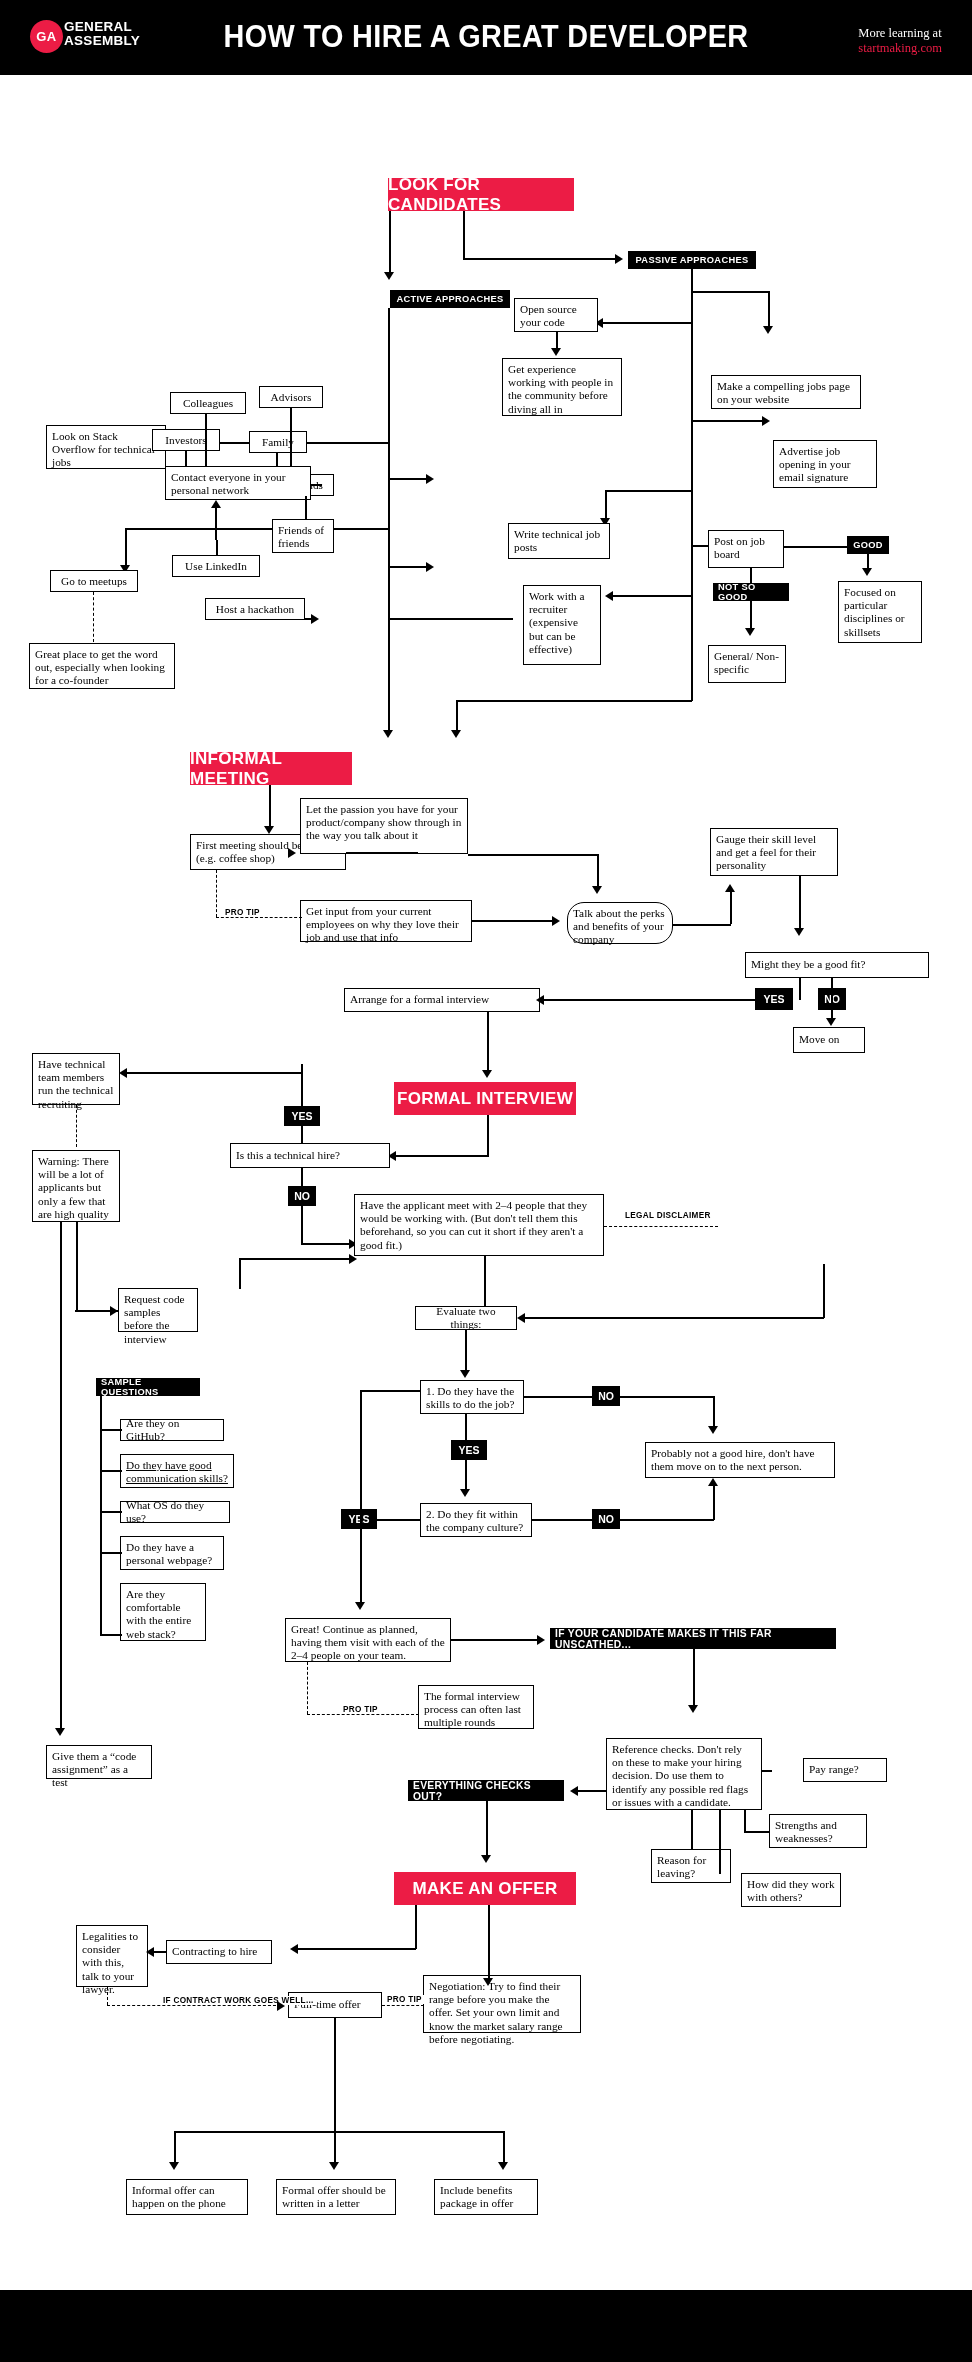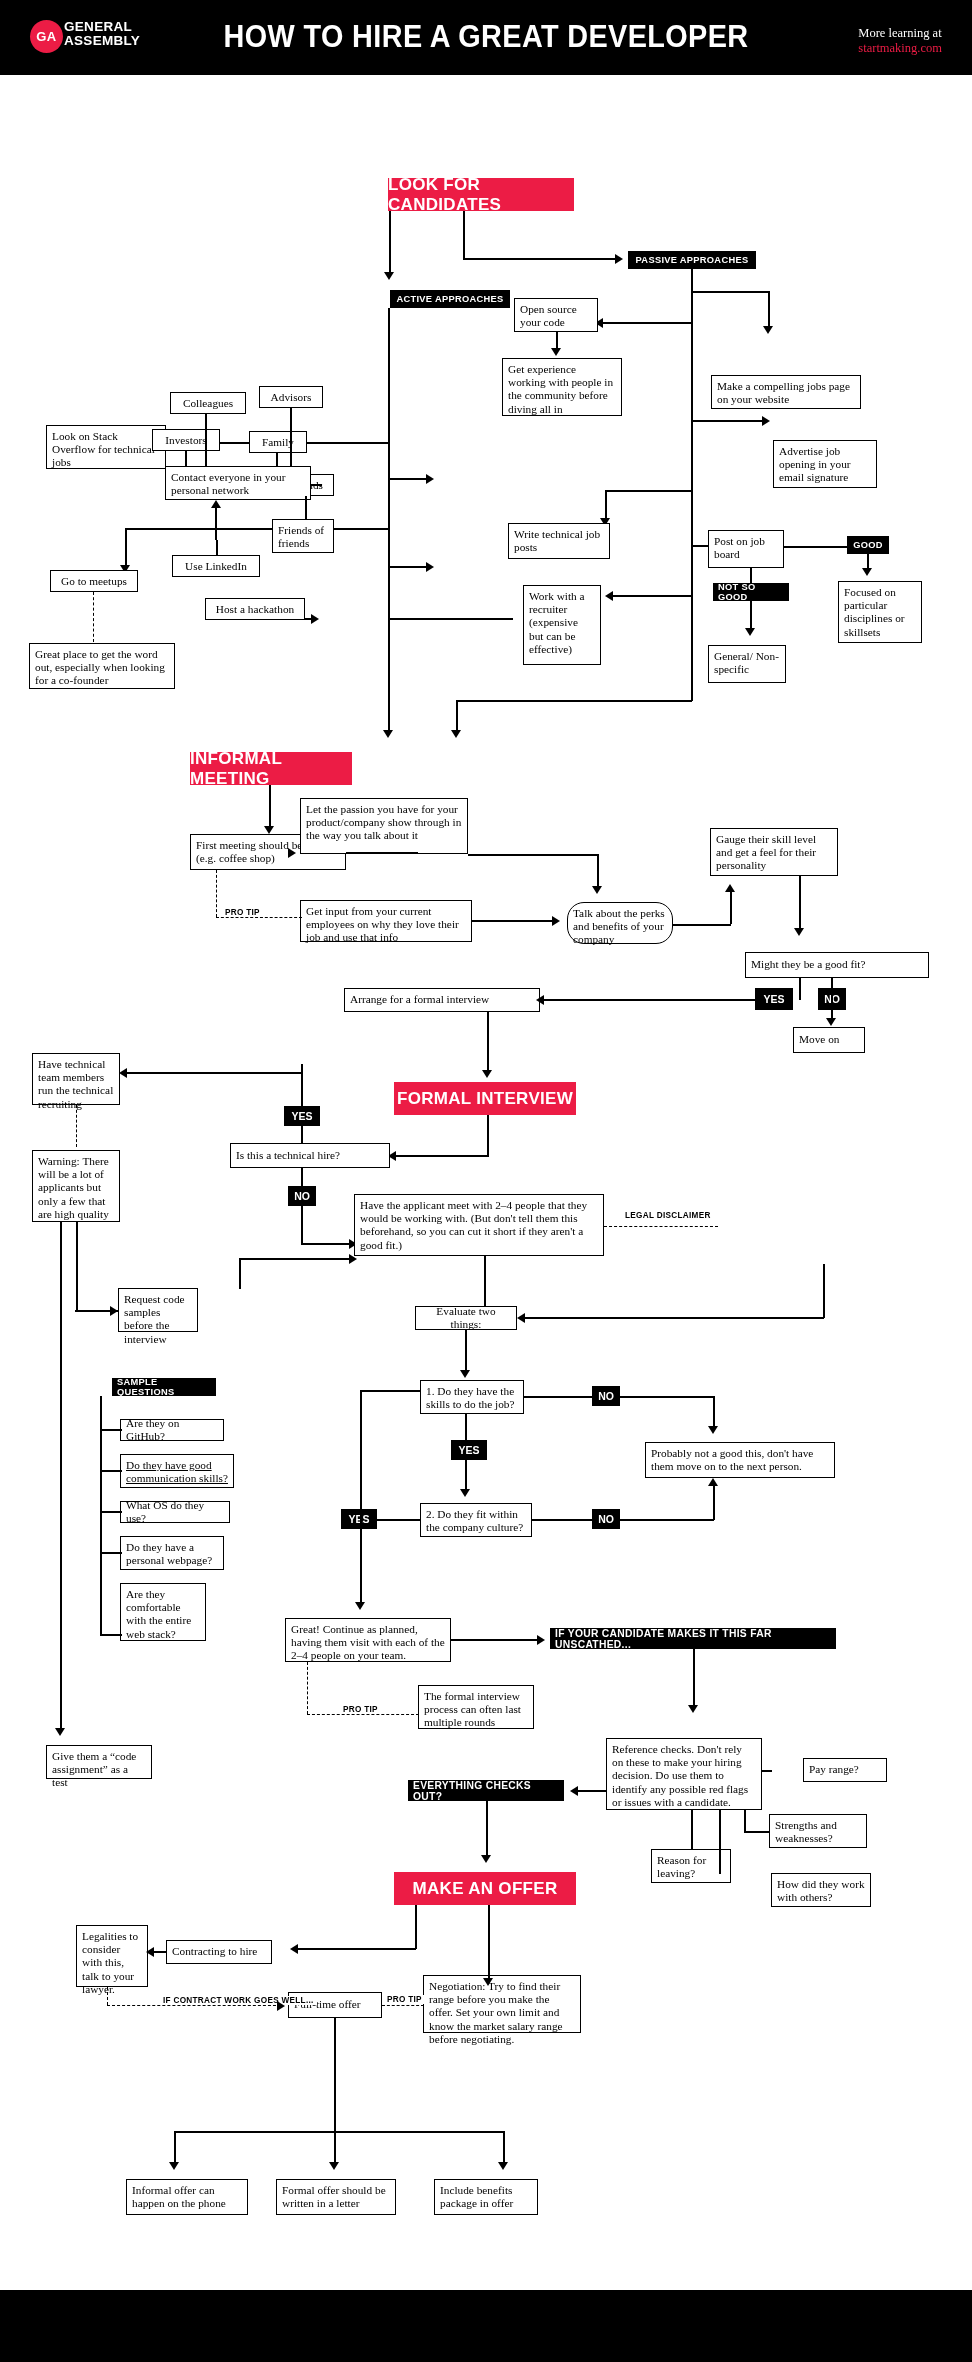--- a/index.html
+++ b/index.html
@@ -272,36 +272,36 @@
 
   <div class="node center mid" style="left:415px;top:1306px;width:102px;height:24px;">Evaluate two things:</div>
   <div class="ln vl" style="left:484px;top:1256px;height:50px;"></div>
   <div class="ln vl" style="left:823px;top:1264px;height:54px;"></div>
   <div class="ln hl" style="left:522px;top:1317px;width:302px;"></div>
   <div class="ar ar-l" style="left:517px;top:1313px;"></div>
 
   <div class="ln vl" style="left:465px;top:1330px;height:44px;"></div>
   <div class="ar ar-d" style="left:460px;top:1370px;"></div>
 
-  <div class="blk" style="left:96px;top:1378px;width:104px;height:18px;margin-left:16px;">SAMPLE QUESTIONS</div>
+  <div class="blk" style="left:96px;top:1378px;width:104px;height:18px;">SAMPLE QUESTIONS</div>
   <div class="ln vl" style="left:100px;top:1396px;height:240px;"></div>
   <div class="node mid" style="left:120px;top:1419px;width:104px;height:22px;">Are they on GitHub?</div>
   <div class="node" style="left:120px;top:1454px;width:114px;height:34px;text-decoration:underline;">Do they have good communication skills?</div>
   <div class="node mid" style="left:120px;top:1501px;width:110px;height:22px;">What OS do they use?</div>
   <div class="node" style="left:120px;top:1536px;width:104px;height:34px;">Do they have a personal webpage?</div>
   <div class="node" style="left:120px;top:1583px;width:86px;height:58px;">Are they comfortable with the entire web stack?</div>
   <div class="ln hl" style="left:100px;top:1429px;width:22px;"></div>
   <div class="ln hl" style="left:100px;top:1470px;width:22px;"></div>
   <div class="ln hl" style="left:100px;top:1511px;width:22px;"></div>
   <div class="ln hl" style="left:100px;top:1552px;width:22px;"></div>
   <div class="ln hl" style="left:100px;top:1634px;width:22px;"></div>
 
   <div class="node" style="left:420px;top:1380px;width:104px;height:34px;">1. Do they have the skills to do the job?</div>
   <div class="node" style="left:420px;top:1503px;width:112px;height:34px;">2. Do they fit within the company culture?</div>
-  <div class="node" style="left:645px;top:1442px;width:190px;height:36px;">Probably not a good this, don't have them move on to the next person.</div>
+  <div class="node" style="left:645px;top:1442px;width:190px;height:36px;">Probably not a good hire, don't have them move on to the next person.</div>
 
   <div class="yn" style="left:592px;top:1386px;width:28px;height:20px;">NO</div>
   <div class="yn" style="left:592px;top:1509px;width:28px;height:20px;">NO</div>
   <div class="yn" style="left:451px;top:1440px;width:36px;height:20px;">YES</div>
   <div class="yn" style="left:341px;top:1509px;width:36px;height:20px;">YES</div>
 
   <div class="ln hl" style="left:524px;top:1396px;width:70px;"></div>
   <div class="ln hl" style="left:618px;top:1396px;width:96px;"></div>
   <div class="ln vl" style="left:713px;top:1396px;height:32px;"></div>
   <div class="ar ar-d" style="left:708px;top:1426px;"></div>
@@ -327,21 +327,21 @@
   <div class="dsh-h" style="left:307px;top:1714px;width:112px;"></div>
   <div class="tiplabel" style="left:340px;top:1705px;">PRO TIP</div>
   <div class="node" style="left:418px;top:1685px;width:116px;height:44px;">The formal interview process can often last multiple rounds</div>
 
   <div class="ln vl" style="left:693px;top:1649px;height:60px;"></div>
   <div class="ar ar-d" style="left:688px;top:1705px;"></div>
   <div class="node" style="left:606px;top:1738px;width:156px;height:72px;">Reference checks. Don't rely on these to make your hiring decision. Do use them to identify any possible red flags or issues with a candidate.</div>
   <div class="node mid" style="left:771px;top:1758px;width:84px;height:24px;margin-left:32px;">Pay range?</div>
   <div class="node" style="left:769px;top:1814px;width:98px;height:34px;">Strengths and weaknesses?</div>
   <div class="node" style="left:651px;top:1849px;width:80px;height:34px;">Reason for leaving?</div>
-  <div class="node" style="left:741px;top:1873px;width:100px;height:34px;margin-left:30px;">How did they work with others?</div>
+  <div class="node" style="left:741px;top:1873px;width:100px;height:34px;">How did they work with others?</div>
   <div class="ln hl" style="left:762px;top:1770px;width:10px;"></div>
   <div class="ln hl" style="left:744px;top:1831px;width:26px;"></div>
   <div class="ln vl" style="left:744px;top:1810px;height:22px;"></div>
   <div class="ln vl" style="left:691px;top:1810px;height:40px;"></div>
   <div class="ln vl" style="left:719px;top:1810px;height:64px;"></div>
 
   <div class="blk" style="left:408px;top:1780px;width:156px;height:21px;font-size:10.3px;">EVERYTHING CHECKS OUT?</div>
   <div class="ln hl" style="left:577px;top:1790px;width:30px;"></div>
   <div class="ar ar-l" style="left:570px;top:1786px;"></div>
   <div class="ln vl" style="left:486px;top:1801px;height:58px;"></div>

